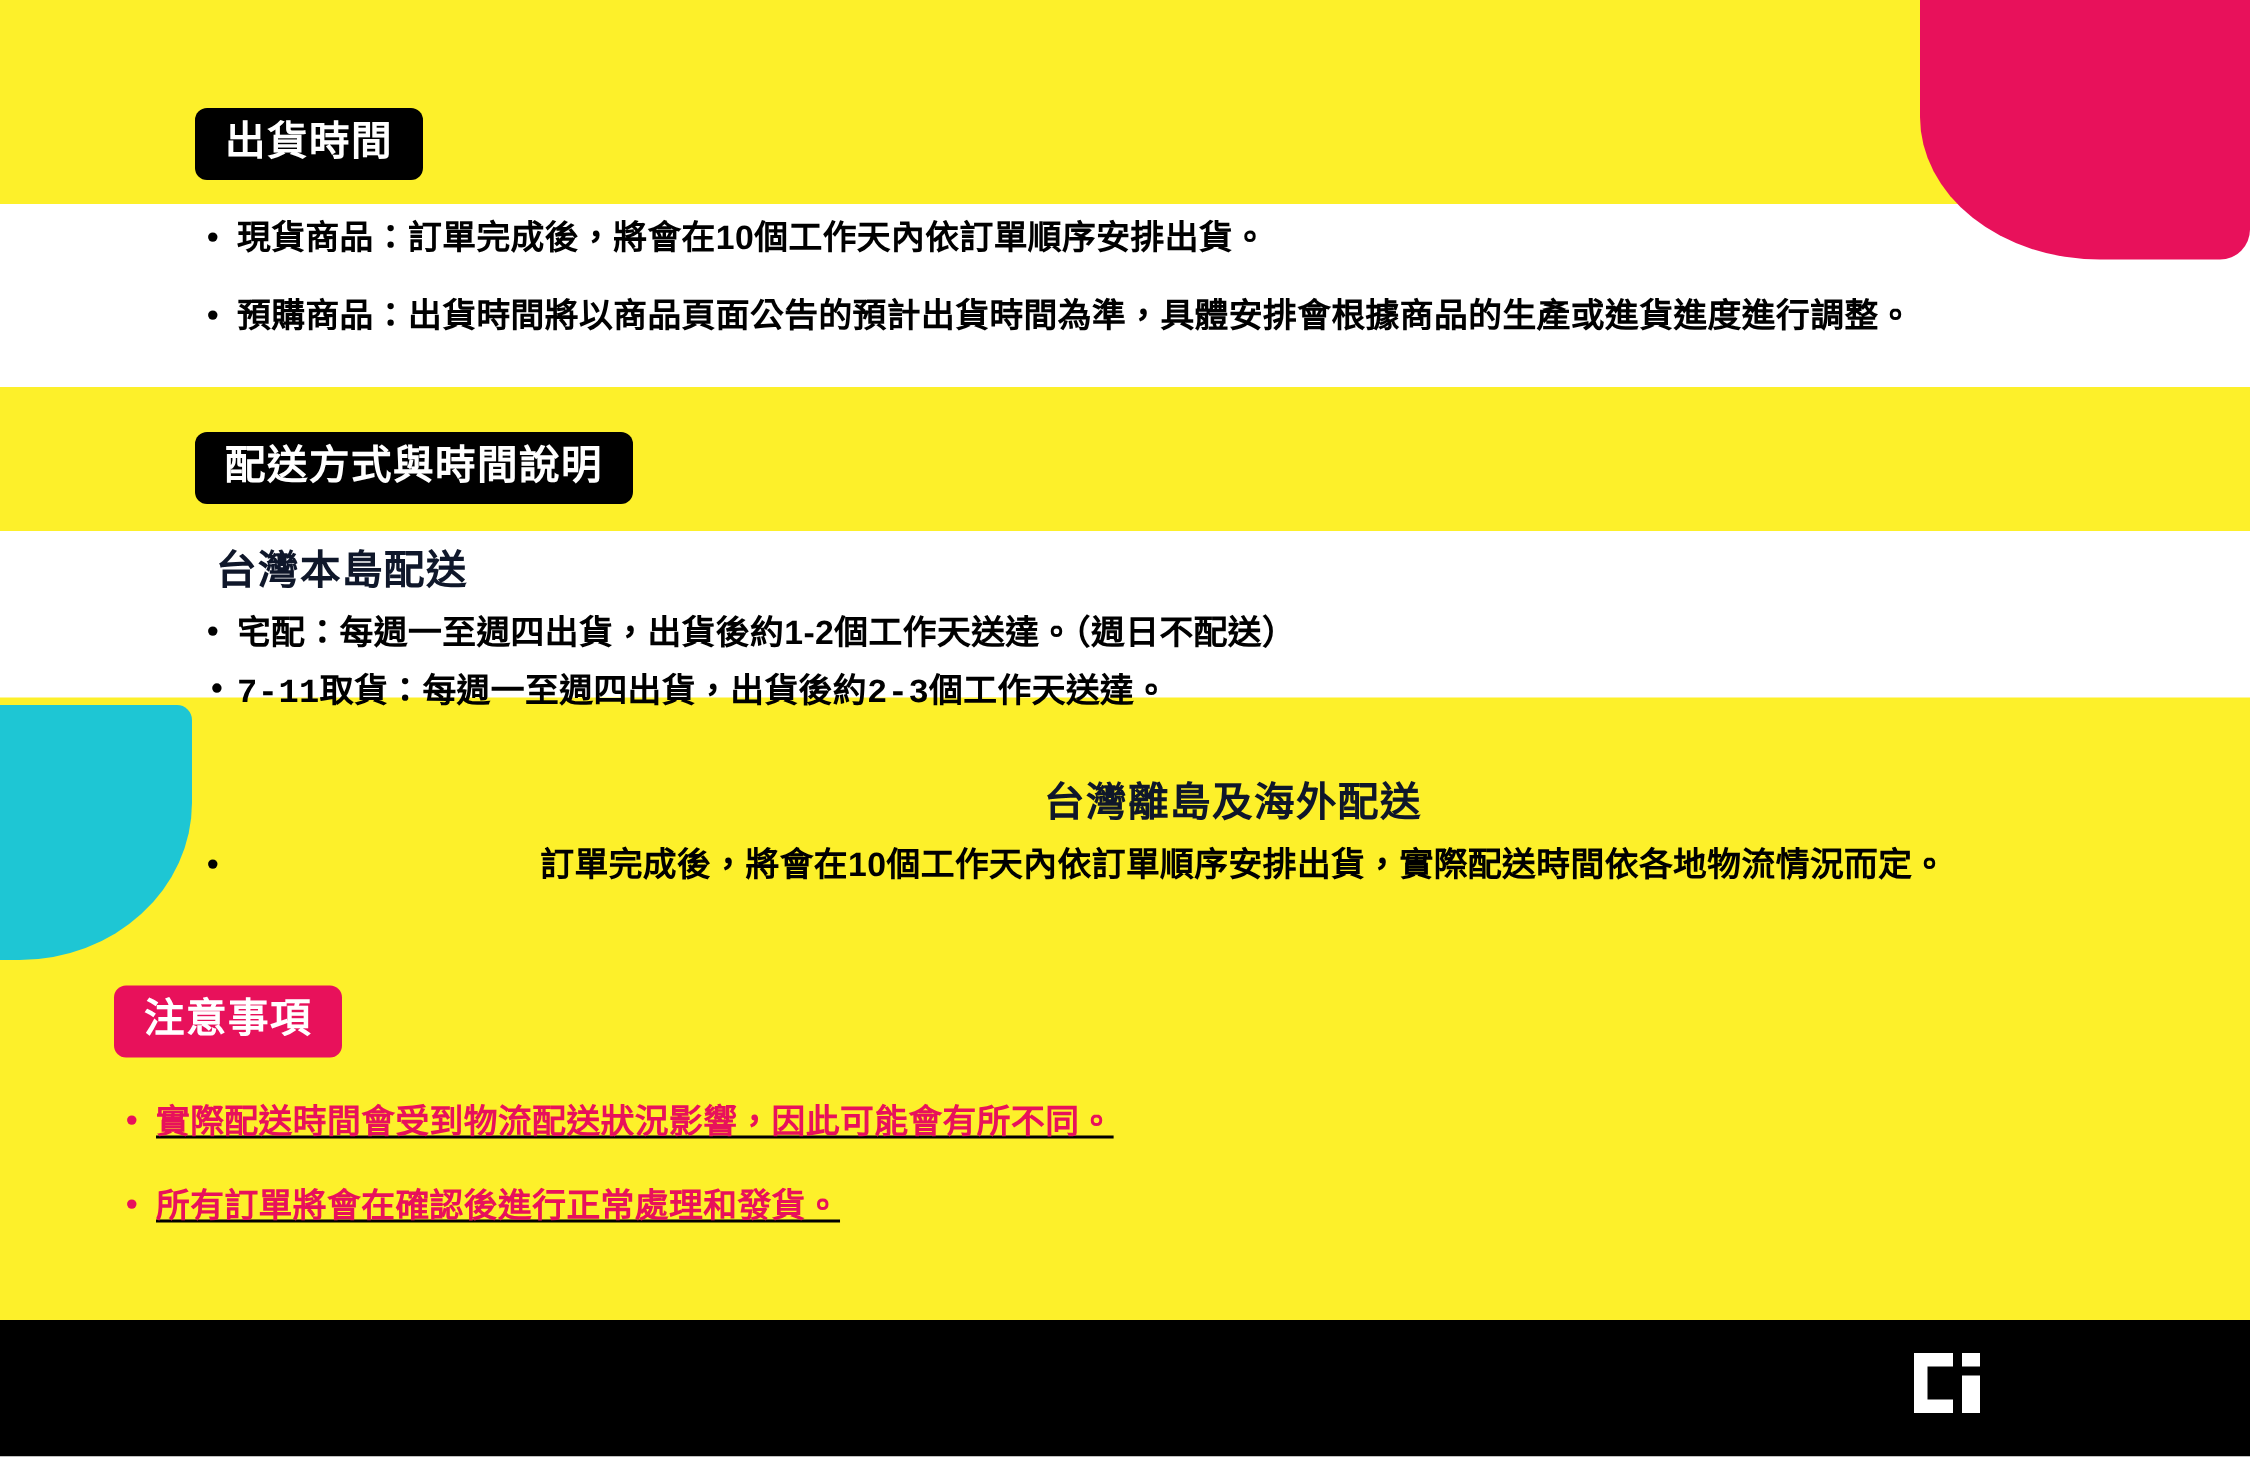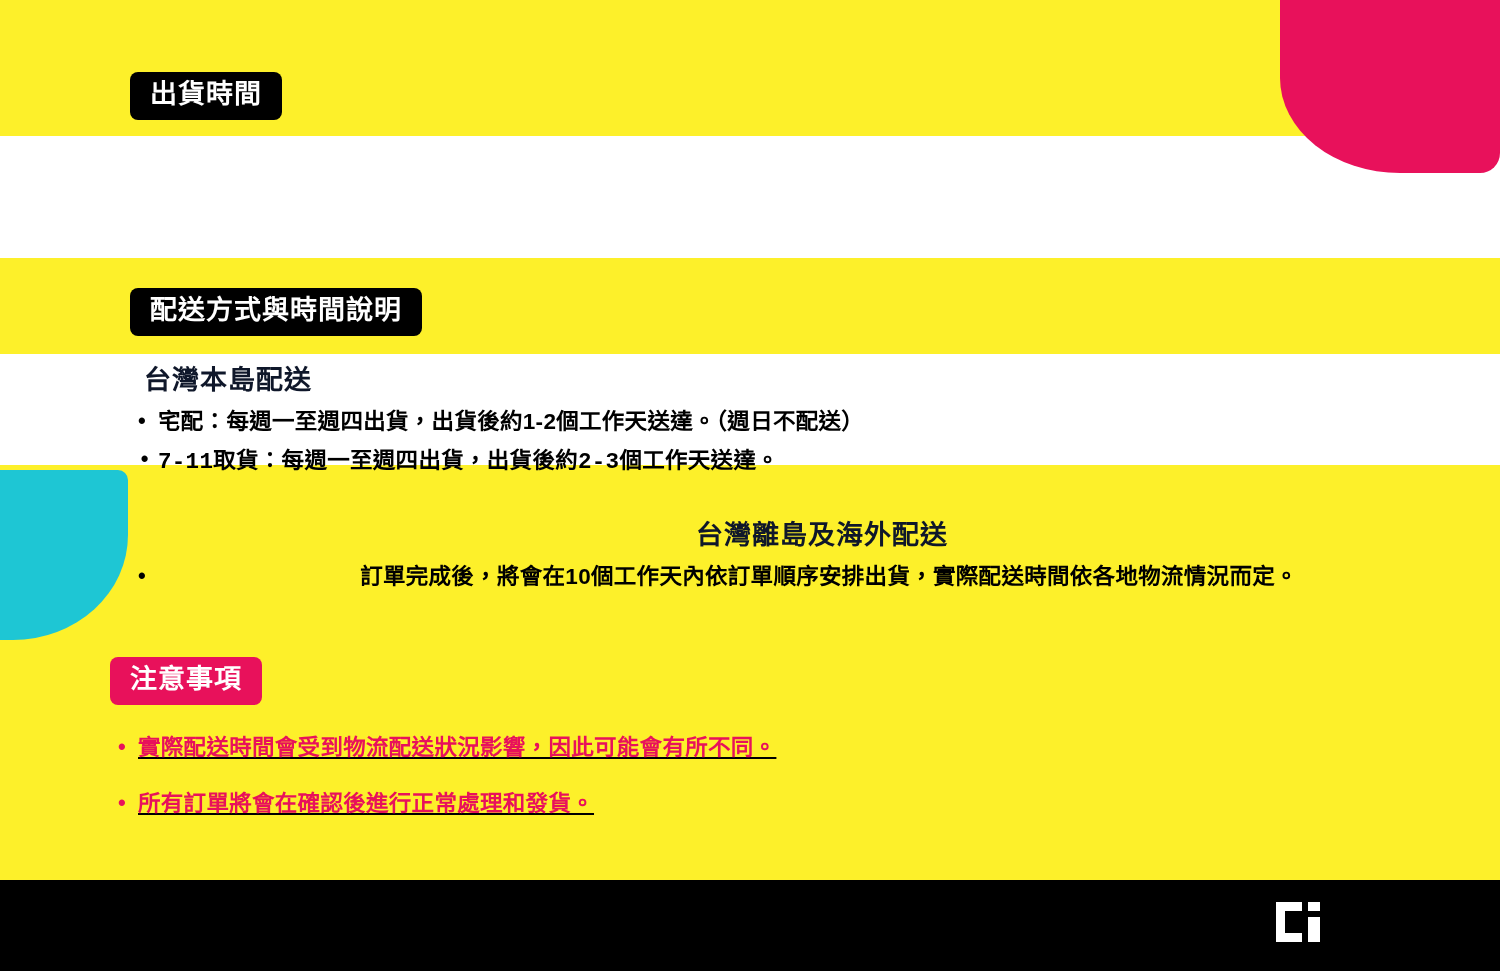--- a/index.html
+++ b/index.html
@@ -108,21 +108,21 @@
   #sec-shipping      { top: 72px;  padding-left: 130px; }
   #sec-shipping ul   { margin-top: 24px; margin-left: 8px; }
   #sec-shipping li + li { margin-top: 22px; }
 
   #sec-delivery      { top: 288px; padding-left: 130px; }
   #sec-delivery .subheading { margin-top: 22px; display: block; }
   #sec-delivery ul   { margin-top: 10px; margin-left: 8px; }
   #sec-delivery li + li { margin-top: 10px; font-family: Liberation Mono, monospace; }
   #sec-delivery .group2 { margin-top: 36px; text-align: center; }
 
-  #sec-notes         { top: 657px; padding-left: 110px; }
+  #sec-notes         { top: 657px; padding-left: 76px; }
   #sec-notes ul      { margin-top: 28px; margin-left: 8px; text-decoration: underline; }
   #sec-notes li + li { margin-top: 26px; }
 
   
   #footer-logo {
     position: absolute;
     right: 52px;
     top: 898px;
     z-index: 3;
     width: 52px;
@@ -137,20 +137,24 @@
 <div class="band" id="band-mid2"></div>
 <div class="band" id="band-bottom"></div>
 <div class="band" id="band-footer"></div>
 <div id="blob-pink"></div>
 <div id="blob-teal"></div>
 
 <div id="content">
 
   <section class="section" id="sec-shipping">
     <div class="heading black">出貨時間</div>
+    <ul>
+      <li>現貨商品：訂單完成後，將會在10個工作天內依訂單順序安排出貨。</li>
+      <li>預購商品：出貨時間將以商品頁面公告的預計出貨時間為準，具體安排會根據商品的生產或進貨進度進行調整。</li>
+    </ul>
   </section>
 
   <section class="section" id="sec-delivery">
     <div class="heading black">配送方式與時間說明</div>
 
     <div class="group1">
       <span class="subheading">台灣本島配送</span>
       <ul>
         <li>宅配：每週一至週四出貨，出貨後約1-2個工作天送達。（週日不配送）</li>
         <li>7-11取貨：每週一至週四出貨，出貨後約2-3個工作天送達。</li>

